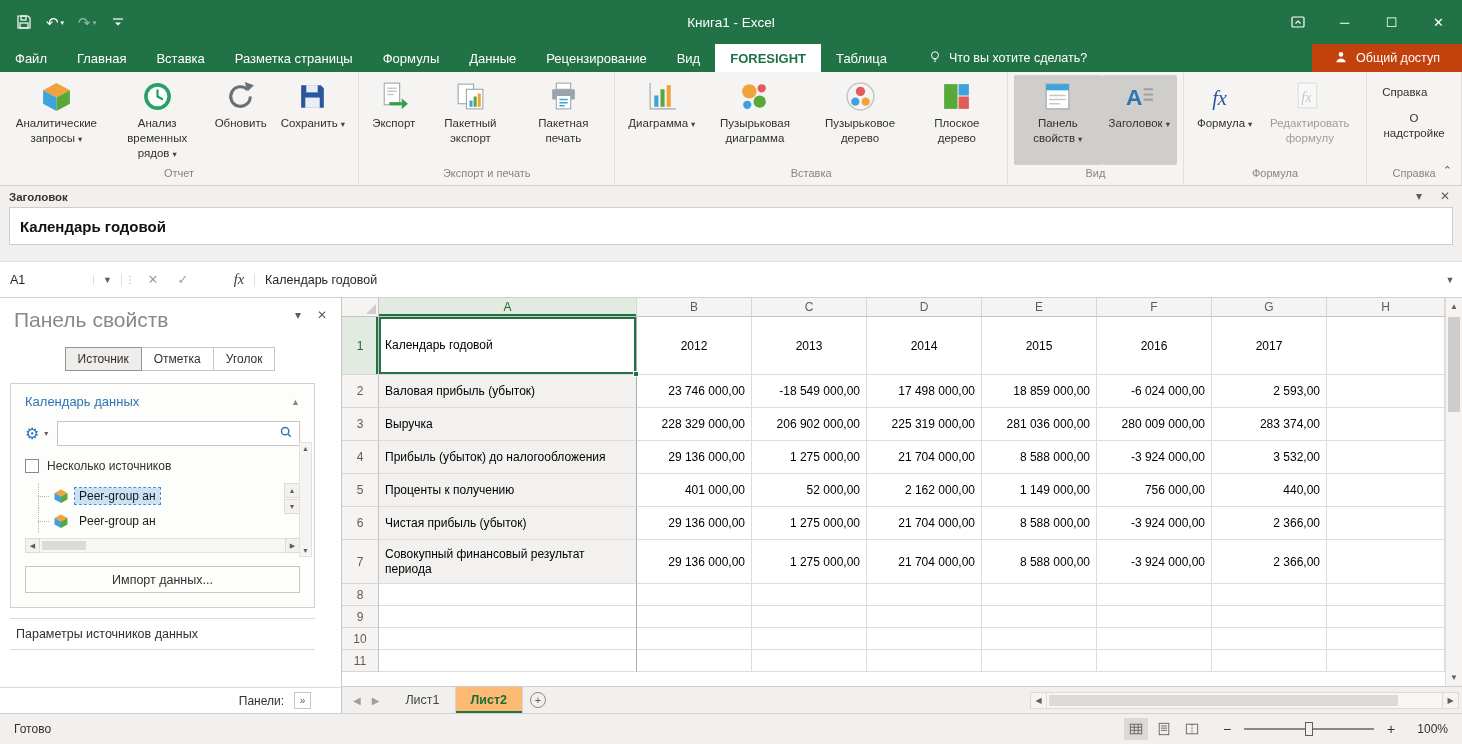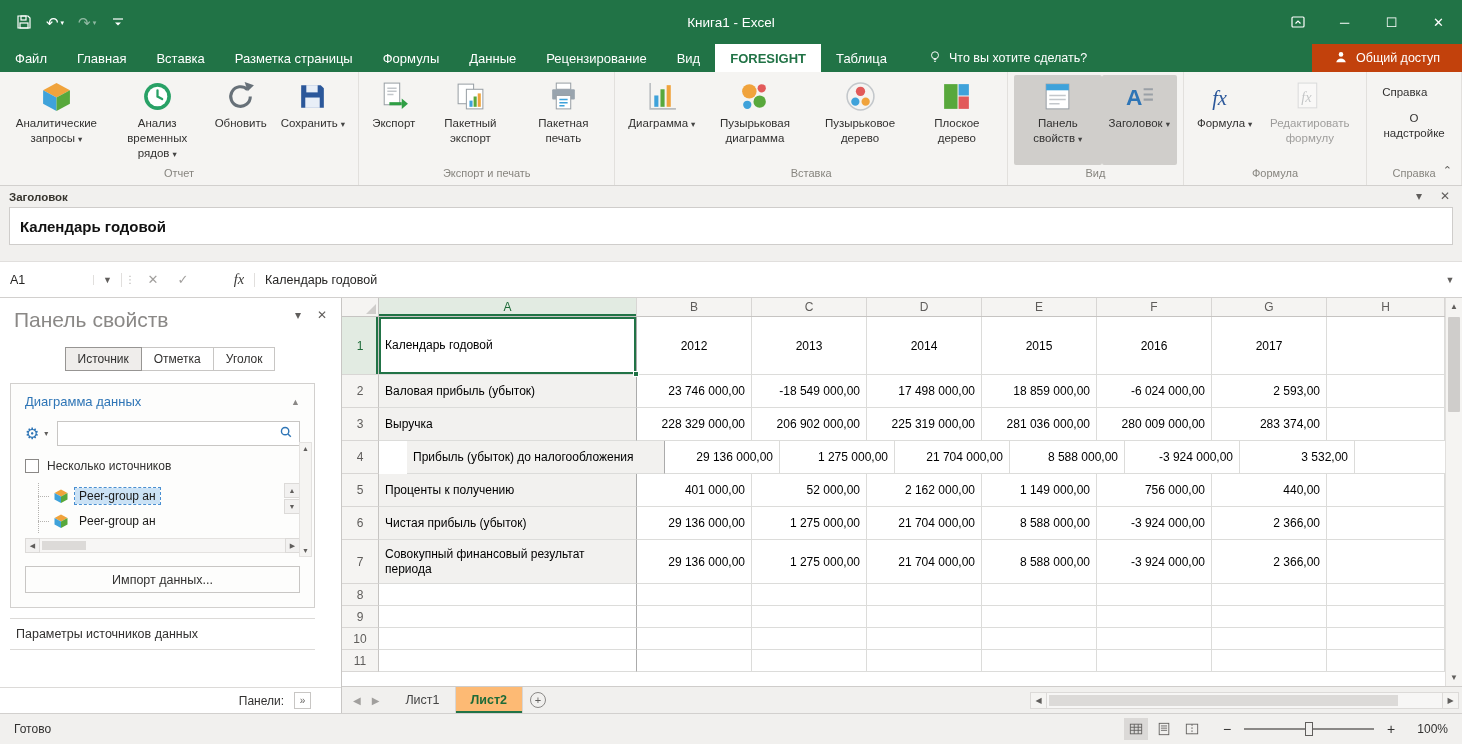--- a/index.html
+++ b/index.html
@@ -444,21 +444,21 @@
         <span>▾</span>
         <span>✕</span>
       </div>
       <div class="pp-tabs">
         <span class="ptab active">Источник</span>
         <span class="ptab">Отметка</span>
         <span class="ptab">Уголок</span>
       </div>
       <div class="pp-box">
         <div class="src-header">
-          <span>Диаграмма данных</span>
+          <span>Календарь данных</span>
           <span class="hdr-caret">▲</span>
         </div>
         <div class="pp-toolbar">
           <span class="gear">⚙</span>
           <span class="gear-caret">▾</span>
           <span class="search">
             <input value="" style="">
             <span>
               <svg viewBox="0 0 16 16" fill="none" stroke="#2e75b6" stroke-width="1.6">
                   <circle cx="7" cy="7" r="4.2"></circle>
@@ -610,21 +610,21 @@
               </div>
               <div class="cell num" style="width: 115px;">
                 <span>283 374,00</span>
               </div>
               <div class="cell" style="width: 118px;">
                 <span></span>
               </div>
             </div>
             <div class="grow" style="height: 33px;">
               <div class="rowh">4</div>
-              <div class="cell colA left shaded" style="width: 258px; margin-left: 28px;">
+              <div class="cell colA left shaded" style="width: 258px;">
                 <span>Прибыль (убыток) до налогообложения</span>
               </div>
               <div class="cell num" style="width: 115px;">
                 <span>29 136 000,00</span>
               </div>
               <div class="cell num" style="width: 115px;">
                 <span>1 275 000,00</span>
               </div>
               <div class="cell num" style="width: 115px;">
                 <span>21 704 000,00</span>

